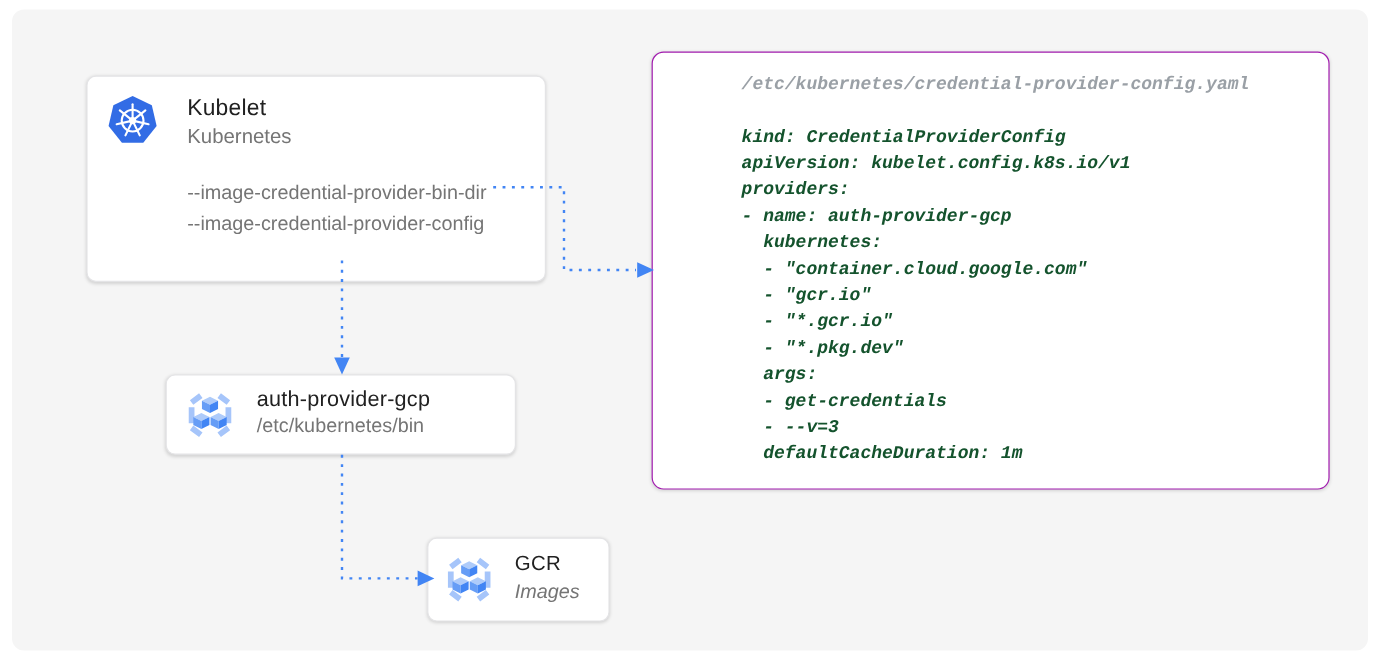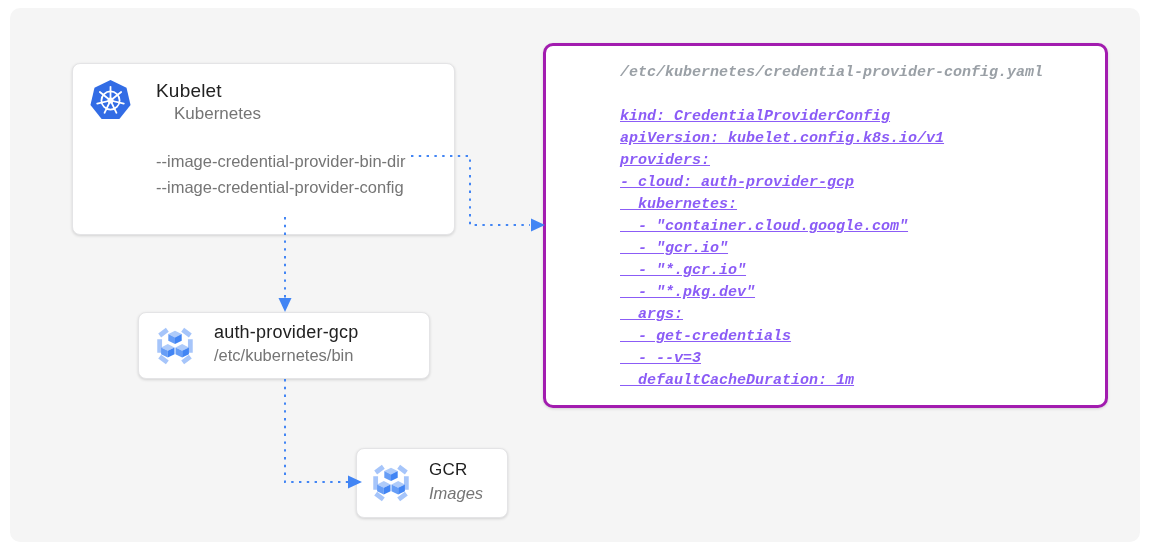--- a/index.html
+++ b/index.html
@@ -22,46 +22,46 @@
   .gcr-card     { left:356px; top:448px; width:152px; height:70px; }
 
   .card-icon { position:absolute; }
   .k8s-icon  { left:16px; top:15px; width:43px; height:43px; }
   .reg-icon  { width:46px; height:46px; }
 
   .card-title { position:absolute; font-size:19px; color:#212121; letter-spacing:0.2px; }
   .card-sub   { position:absolute; font-size:17px; color:#757575; }
 
   .kubelet-card .card-title { left:83px; top:16px; }
-  .kubelet-card .card-sub   { left:83px; top:40px;margin-left:18px; }
+  .kubelet-card .card-sub   { left:83px; top:40px; }
   .flags { position:absolute; left:83px; top:84px; font-size:16.5px; color:#757575; line-height:26px; }
 
   .auth-card .reg-icon { left:13px; top:10px; }
   .auth-card .card-title { left:75px; top:9px; font-size:18px;text-align:center; }
   .auth-card .card-sub   { left:75px; top:33px; font-size:16.5px;text-align:right; }
 
   .gcr-card .reg-icon { left:11px; top:11px; }
   .gcr-card .card-title { left:72px; top:11px; font-size:17px; }
   .gcr-card .card-sub   { left:72px; top:35px; font-size:16.5px;font-style:italic; }
 
   .code-panel {
     position:absolute; left:543px; top:43px; width:565px; height:365px;
     background:#ffffff; box-sizing:border-box;
-    border:3px solid #a21caf; border-radius:10px;
+    border:1px solid #a21caf; border-radius:10px;
     box-shadow:0 1px 3px rgba(0,0,0,0.14);
     padding:16px 0 0 74px;
   }
   .code-line, .code-header {
     white-space:pre;
     font-family:"Liberation Mono", monospace;
     font-style:italic; font-weight:700;
     font-size:15px; line-height:22px; height:22px;
   }
   .code-header { color:#9aa0a6; margin-bottom:22px; }
-  .code-line   { color:#8b5cf6;text-decoration:underline; }
+  .code-line   { color:#14532d; }
 
   .arrows { position:absolute; left:0; top:0; width:1150px; height:556px; pointer-events:none; }
 </style>
 </head>
 <body>
 
 <div class="canvas"></div>
 
 <div class="card kubelet-card">
   <svg class="card-icon k8s-icon" viewBox="0 0 44 44">
@@ -128,21 +128,21 @@
   </svg>
   <div class="card-title">GCR</div>
   <div class="card-sub">Images</div>
 </div>
 
 <div class="code-panel">
   <div class="code-header">/etc/kubernetes/credential-provider-config.yaml</div>
   <div class="code-line">kind: CredentialProviderConfig</div>
   <div class="code-line">apiVersion: kubelet.config.k8s.io/v1</div>
   <div class="code-line">providers:</div>
-  <div class="code-line">- cloud: auth-provider-gcp</div>
+  <div class="code-line">- name: auth-provider-gcp</div>
   <div class="code-line">  kubernetes:</div>
   <div class="code-line">  - "container.cloud.google.com"</div>
   <div class="code-line">  - "gcr.io"</div>
   <div class="code-line">  - "*.gcr.io"</div>
   <div class="code-line">  - "*.pkg.dev"</div>
   <div class="code-line">  args:</div>
   <div class="code-line">  - get-credentials</div>
   <div class="code-line">  - --v=3</div>
   <div class="code-line">  defaultCacheDuration: 1m</div>
 </div>

